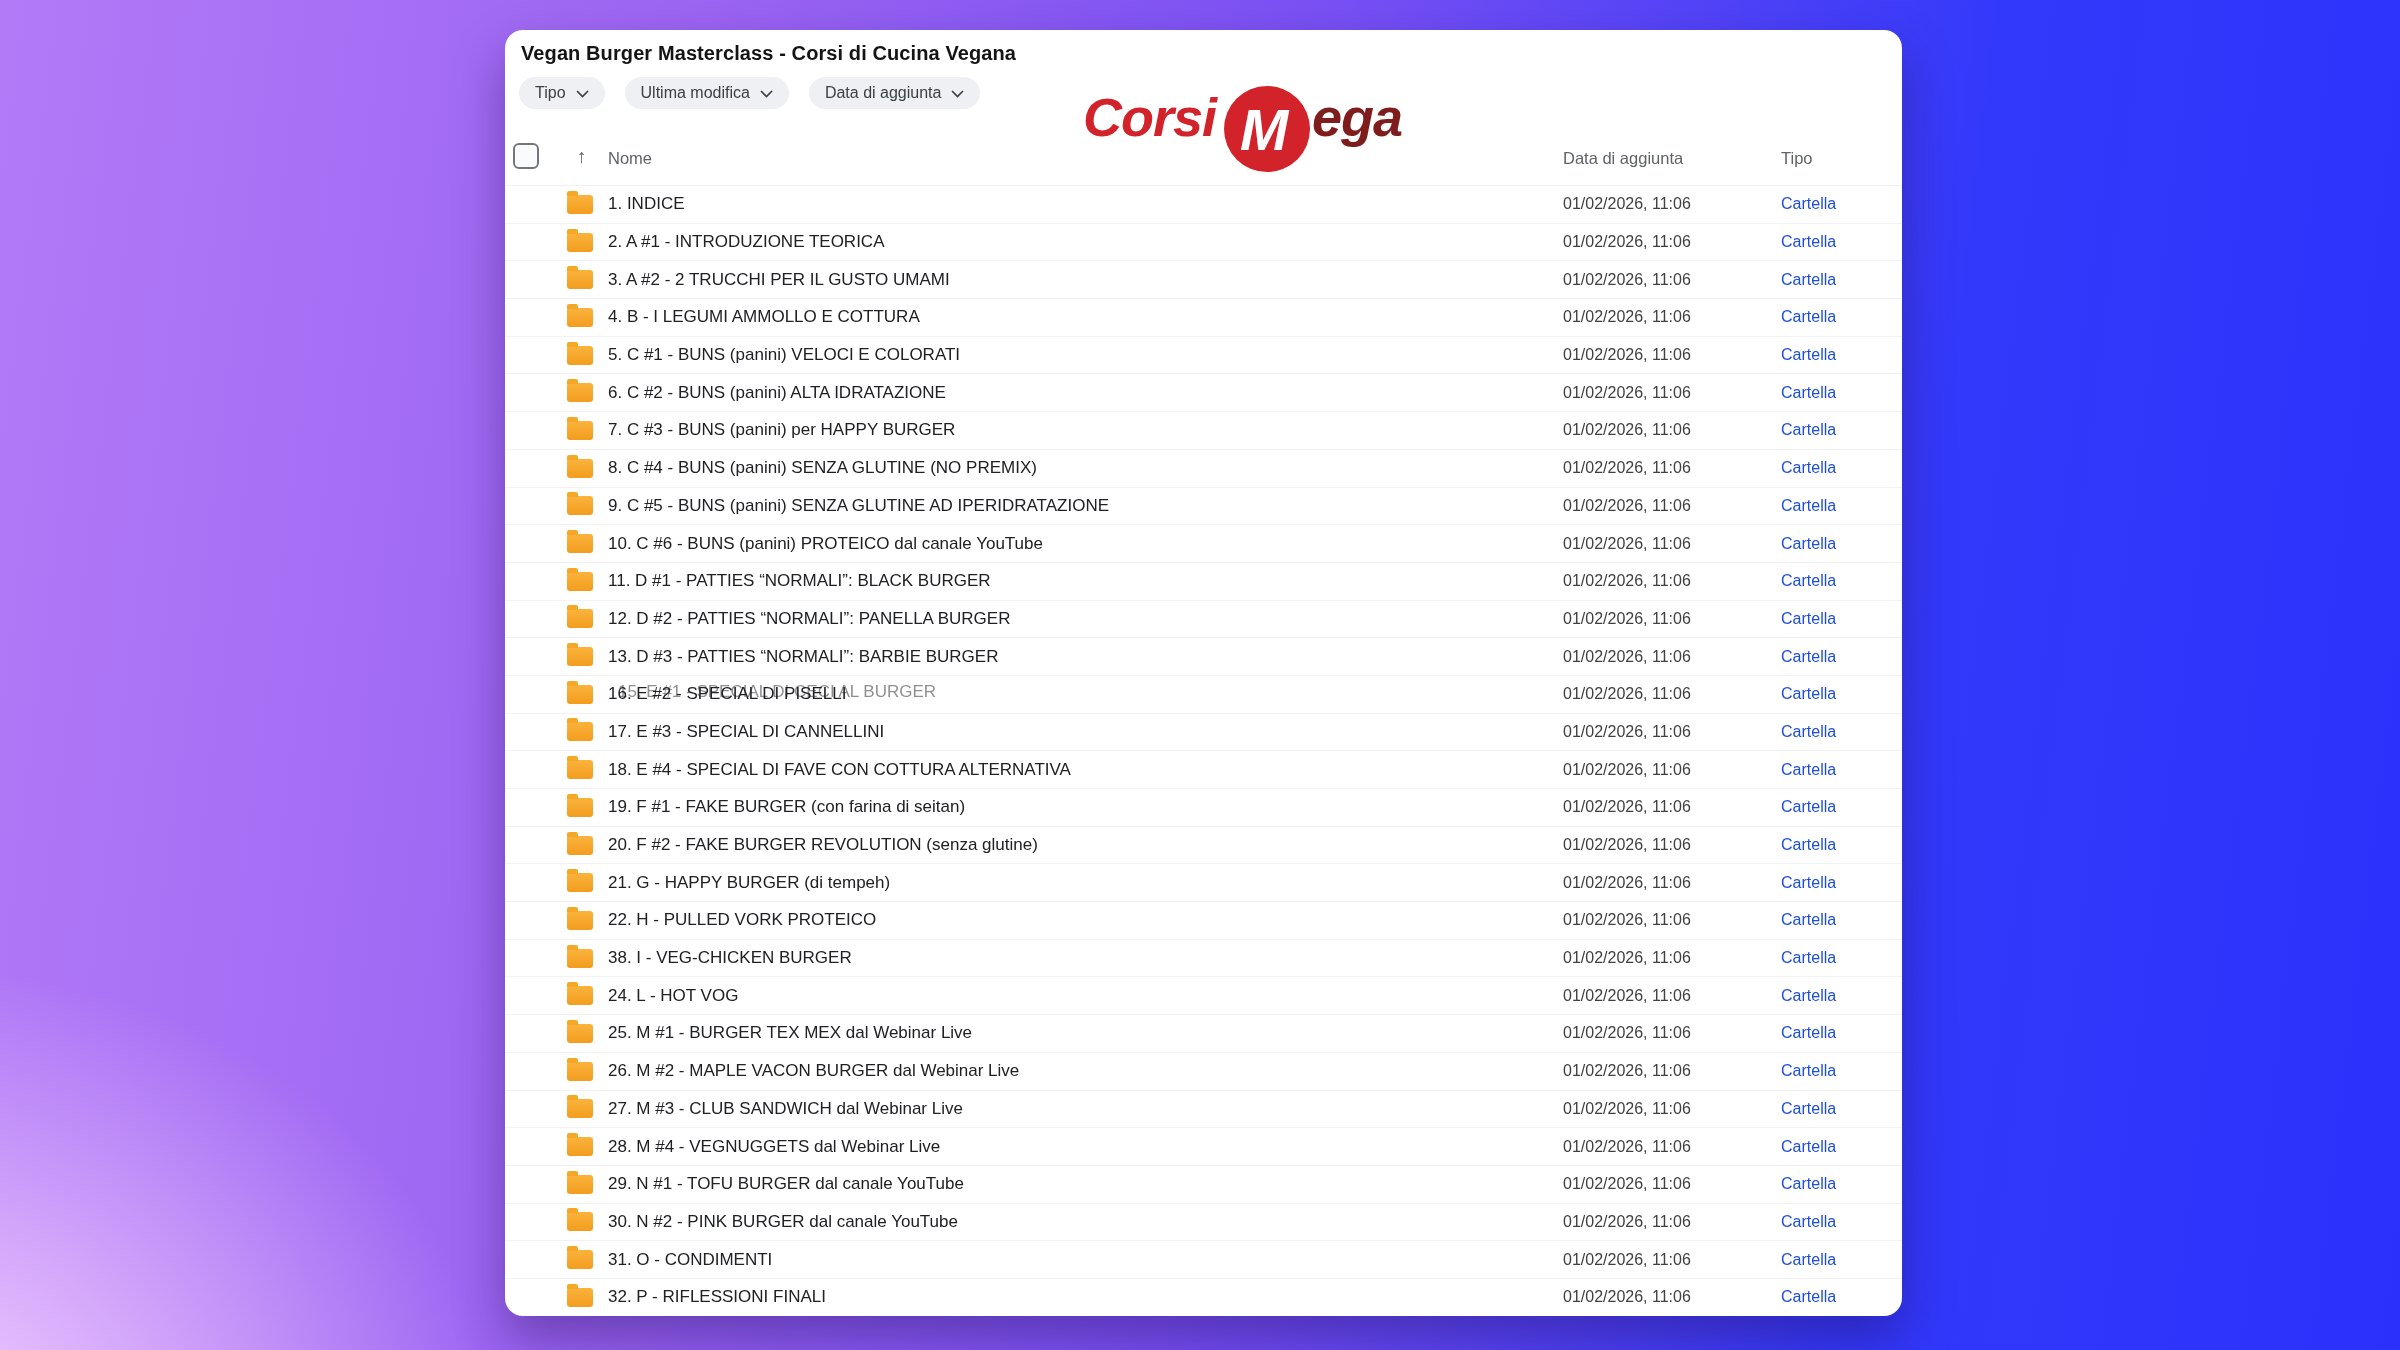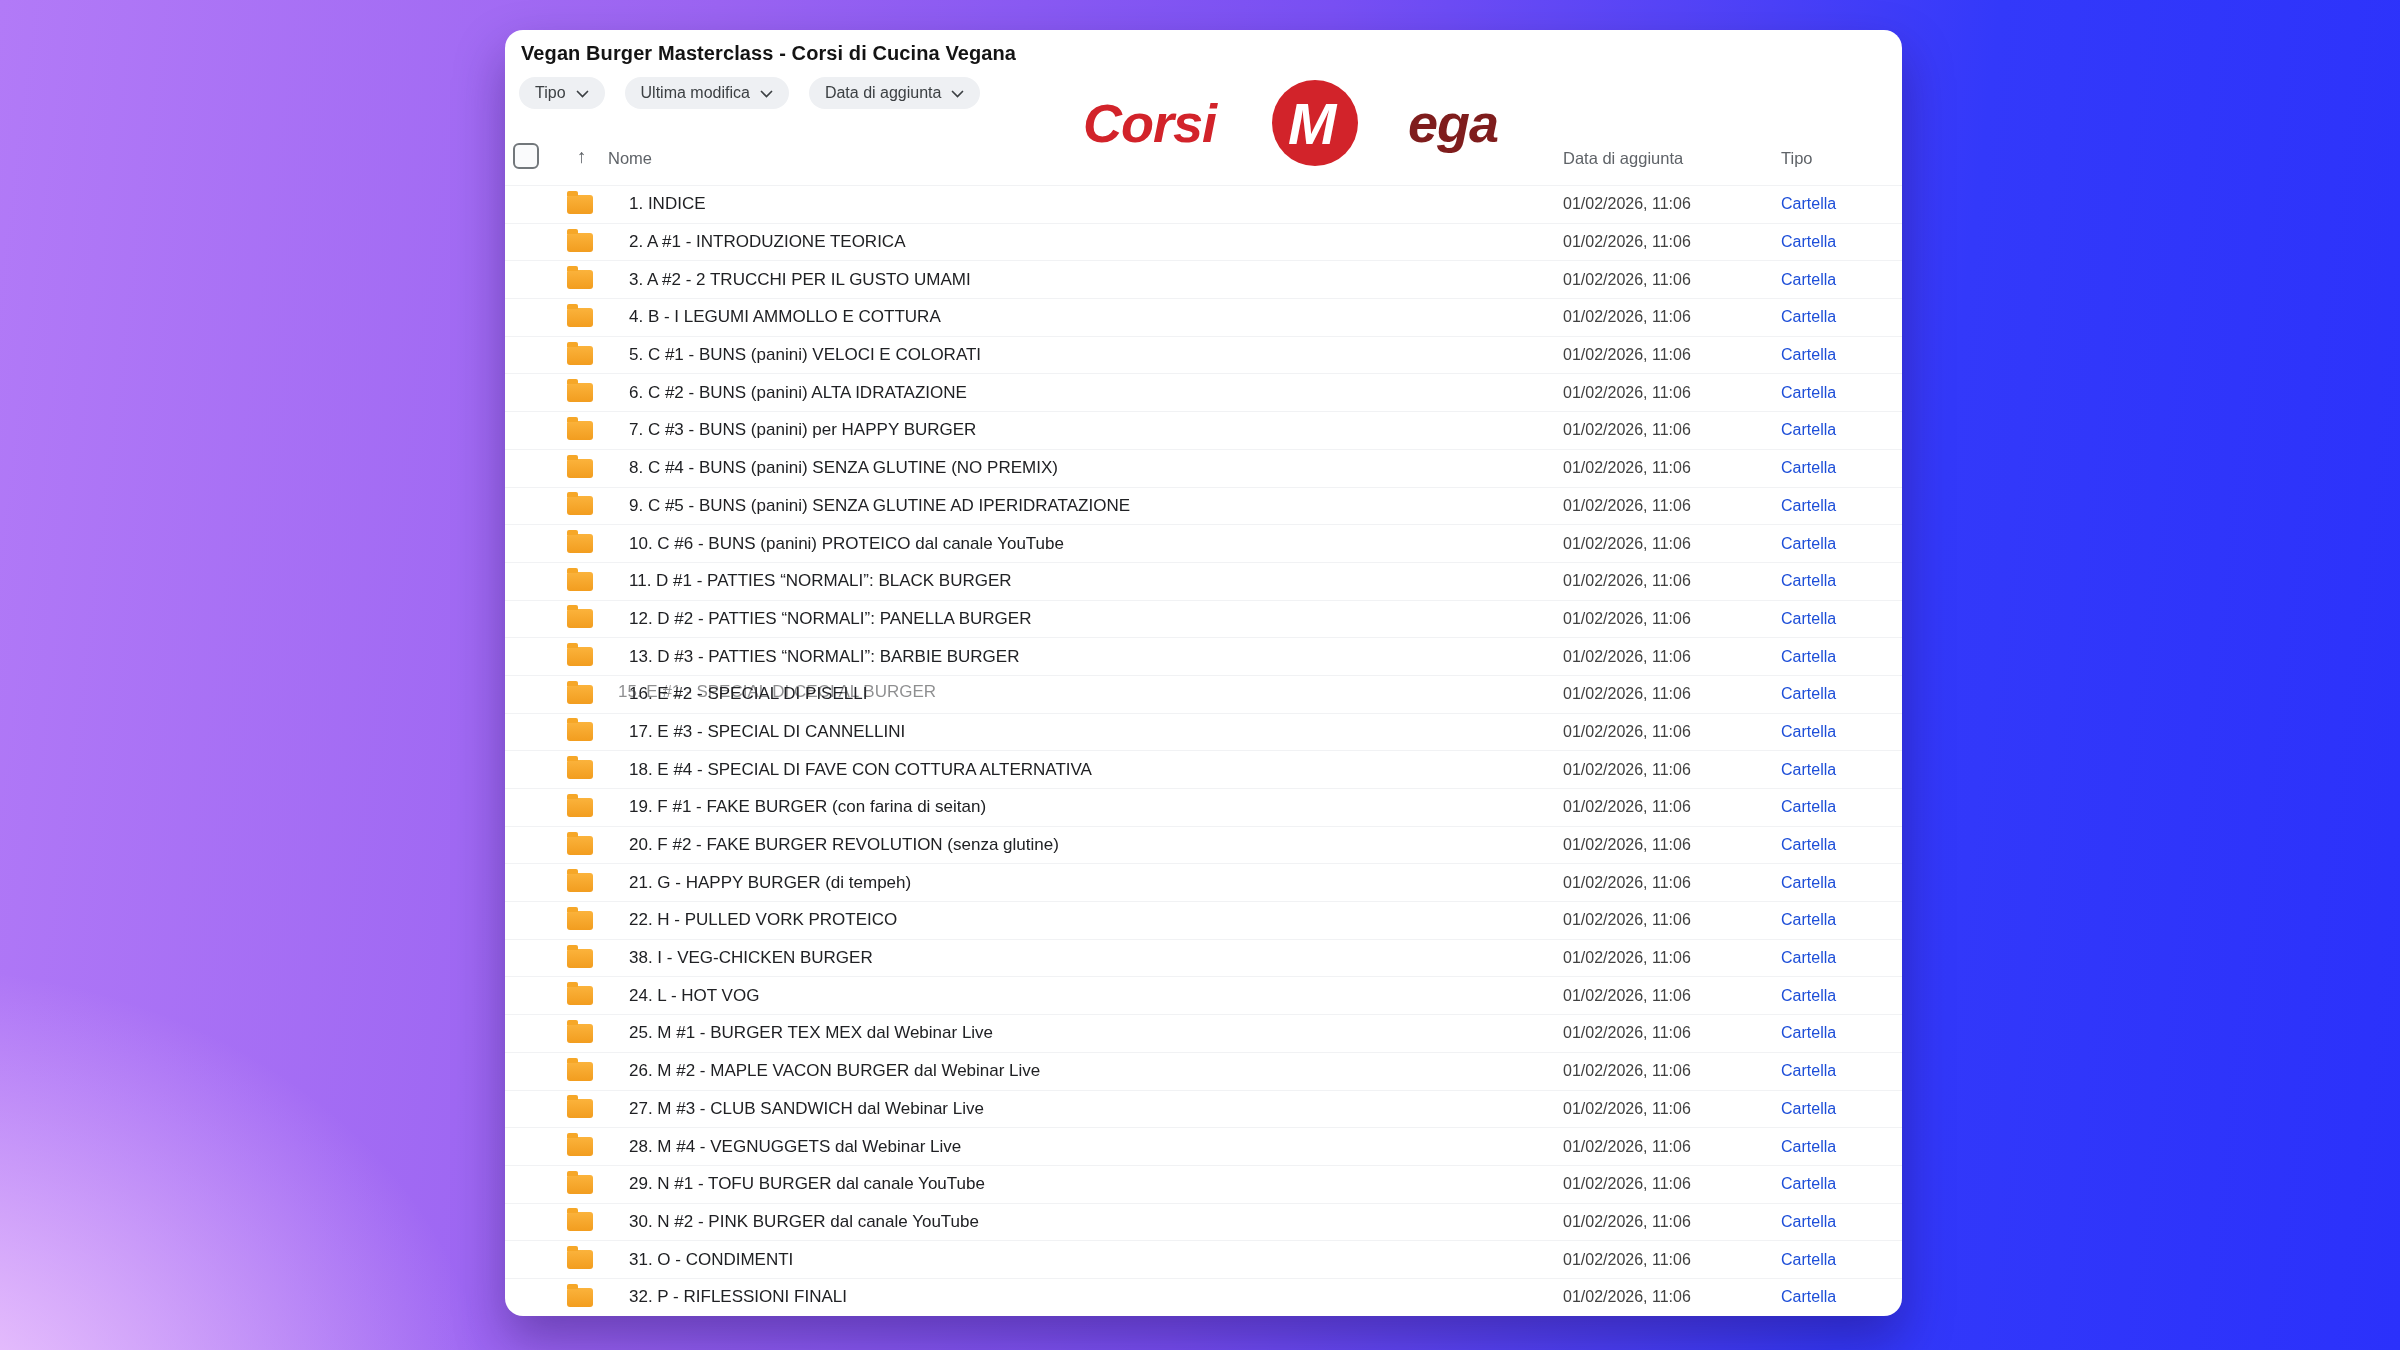--- a/index.html
+++ b/index.html
@@ -22,24 +22,23 @@
     font-size:20px; font-weight:700; color:#141414; letter-spacing:.1px;
   }
   .chips { position:absolute; left:14px; top:47px; display:flex; gap:20px; }
   .chip {
     height:32px; display:flex; align-items:center; gap:10px;
     background:#eef0f3; border-radius:16px; padding:0 16px;
     font-size:16px; color:#3c4043; cursor:pointer; white-space:nowrap;
   }
   .chip svg { display:block; margin-top:2px; }
   .logo {
-    position:absolute; left:578px; top:50px; height:86px;
-    display:flex; align-items:center; font-style:italic; font-weight:bold;
+    position:absolute; left:578px; top:56px; height:86px;
+    display:flex; font-style:italic; font-weight:bold;
     user-select:none;
-    gap:48px;
   }
   .logo .word { font-size:54px; letter-spacing:-1px; }
   .logo .m-circle {
     width:86px; height:86px; border-radius:50%;
     display:flex; align-items:center; justify-content:center;
     margin:0 2px 0 8px; flex:0 0 auto;
   }
   .logo .m-circle span { color:#fff; font-size:58px; font-style:italic; font-weight:bold; padding-right:6px; }
   .table-header { position:absolute; left:0; top:108px; width:100%; height:47px; }
   .checkbox {
@@ -57,21 +56,21 @@
     border-top:1px solid #f1f2f4; cursor:pointer;
   }
   .folder {
     position:relative; margin-left:62px; width:26px; height:19px; flex:0 0 auto;
     background:linear-gradient(#fbb33c,#f29d1f); border-radius:2px 3px 3px 3px;
   }
   .folder::before {
     content:""; position:absolute; top:-4px; left:0; width:11px; height:5px;
     background:#f6a728; border-radius:2px 2px 0 0;
   }
-  .row .name { margin-left:36px; font-size:17px; color:#202124; white-space:nowrap; }
+  .row .name { margin-left:15px; font-size:17px; color:#202124; white-space:nowrap; }
   .row .ghost {
     position:absolute; left:113px; top:6px; font-size:17px; color:#202124;
     opacity:.5; white-space:nowrap; pointer-events:none;
   }
   .row .added { position:absolute; left:1058px; font-size:16px; color:#404040; white-space:nowrap; }
   .row .type  { position:absolute; left:1276px; font-size:16px; color:#1d4ed8; white-space:nowrap; }
 </style>
 </head>
 <body>
 

